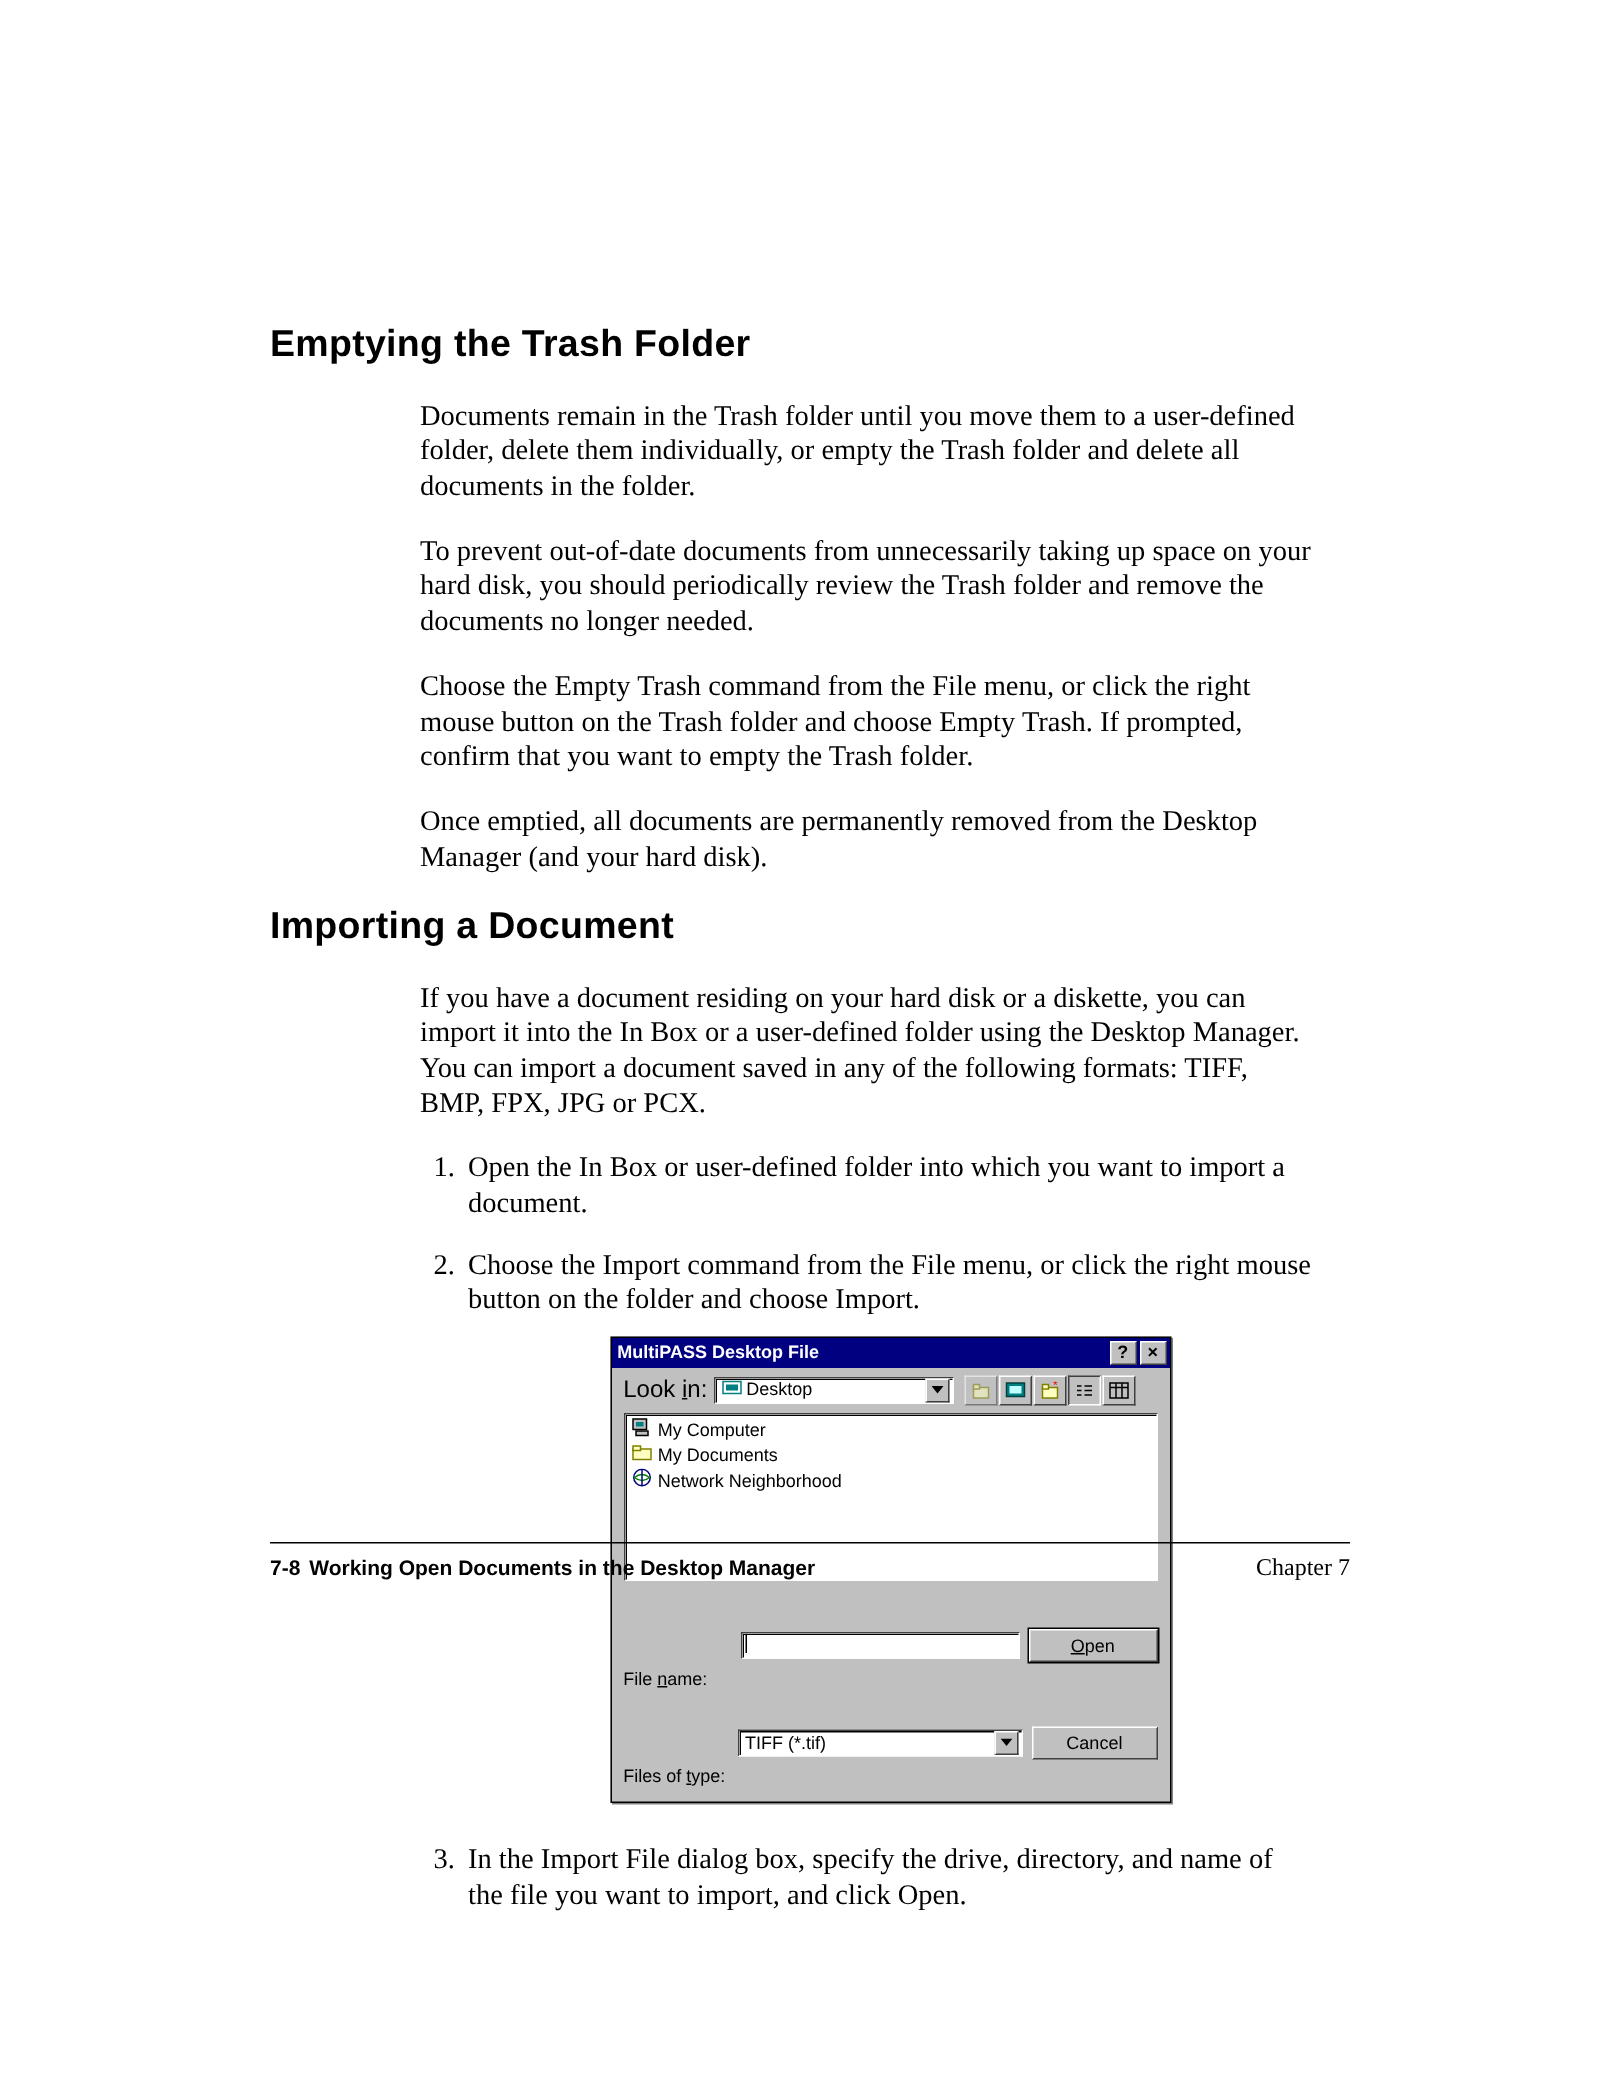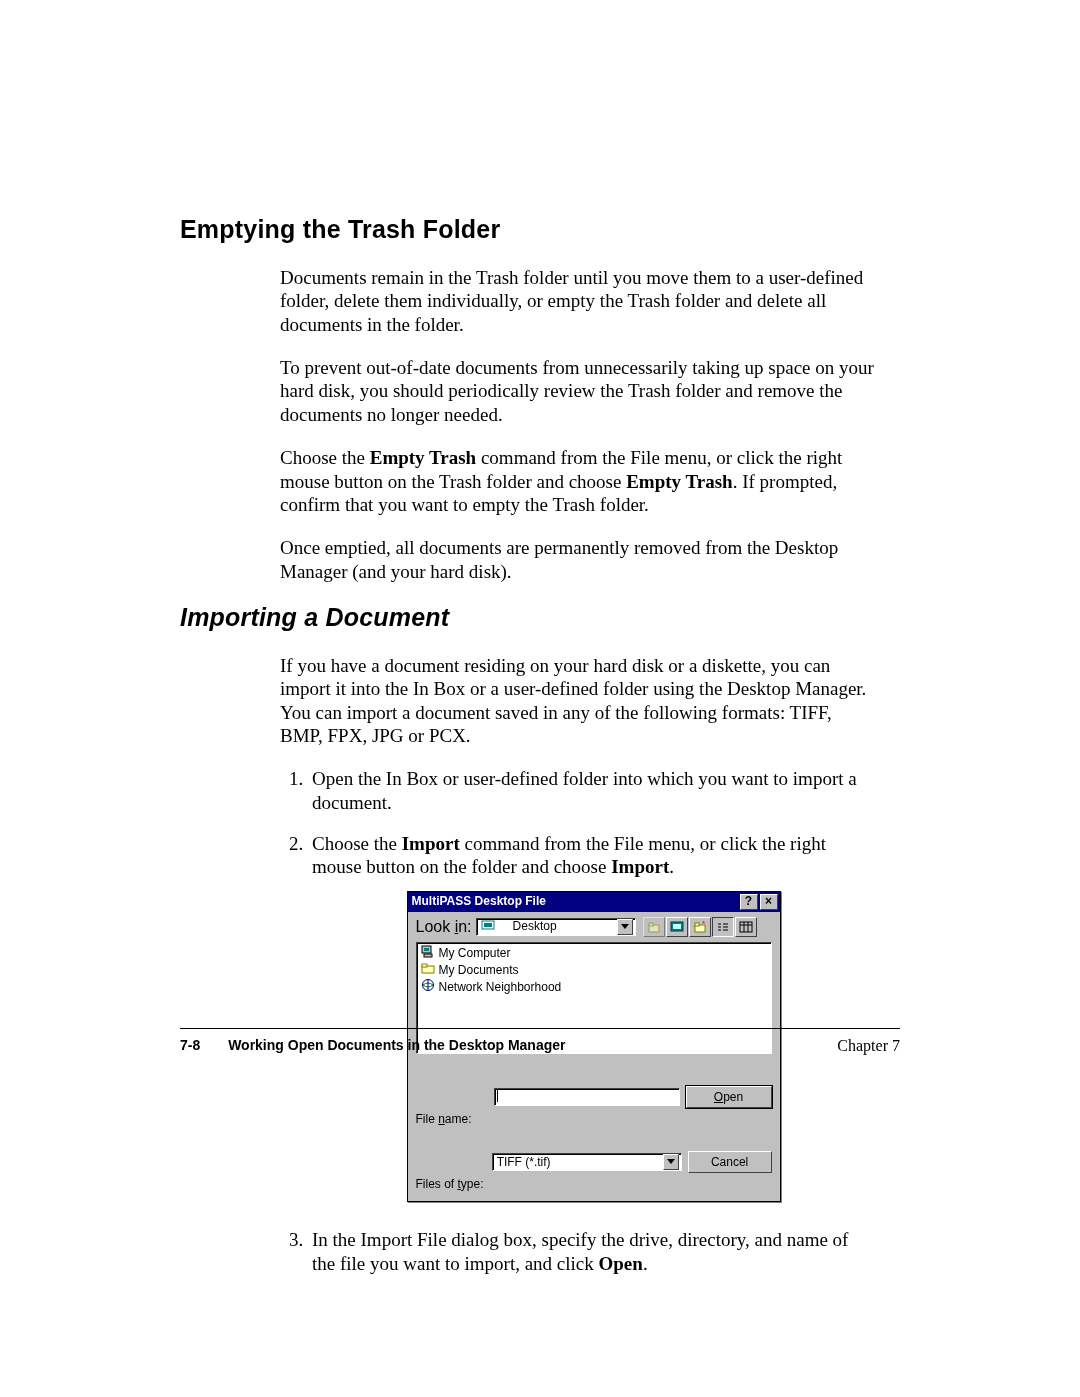--- a/index.html
+++ b/index.html
@@ -24,21 +24,21 @@
     margin: 0 0 22px 0;
     letter-spacing: 0.2px;
   }
   .body-block {
     margin-left: 100px;
     width: 595px;
     font-size: 19px;
     line-height: 1.23;
   }
   .para { margin: 0 0 20px 0; }
-  .bold { font-weight: bold; }
+  .bold { font-weight: normal; }
   ol.steps {
     margin: 0 0 20px 0;
     padding-left: 28px;
   }
   ol.steps li {
     margin-bottom: 18px;
     padding-left: 4px;
   }
 
   
@@ -102,21 +102,21 @@
     box-shadow: inset 1px 1px 0 #000;
     height: 18px;
     box-sizing: border-box;
     display: flex;
     align-items: center;
     font-size: 12px;
     padding: 0 2px;
   }
   .combo { width: 160px; }
   .typefield { width: 195px; align-items: flex-end; }
-  .combo .combo-text, .typefield .combo-text { flex: 1; padding-left: 2px; display:flex; align-items:center; gap:18px;}
+  .combo .combo-text, .typefield .combo-text { flex: 1; padding-left: 2px; display:flex; align-items:center; gap:3px;}
   .drop-btn {
     width: 16px; height: 16px;
     background: #c0c0c0;
     border: 1px solid #fff;
     border-right-color: #404040;
     border-bottom-color: #404040;
     display: flex; align-items: center; justify-content: center;
     box-sizing: border-box;
   }
   .drop-btn svg { display:block; }
@@ -188,21 +188,21 @@
   .footer-line {
     display: flex;
     justify-content: space-between;
     font-size: 15px;
   }
   .footer-left {
     font-family: Arial, Helvetica, sans-serif;
     font-weight: bold;
     font-size: 14px;
   }
-  .footer-left .pageno { margin-right: 24px; }
+  .footer-left .pageno { margin-right: 2px; }
   .footer-right {
     font-family: Georgia, "Times New Roman", serif;
     font-size: 16px;
   }
 
   .ico { display: inline-block; }
 
   .caret { position: relative; top: -1px; }
   .caret::after { content: ""; display:block; width:1px; height:12px; background:#000; }
 </style>
@@ -215,21 +215,21 @@
 
   <div class="body-block">
     <p class="para">Documents remain in the Trash folder until you move them to a user-defined folder, delete them individually, or empty the Trash folder and delete all documents in the folder.</p>
     <p class="para">To prevent out-of-date documents from unnecessarily taking up space on your hard disk, you should periodically review the Trash folder and remove the documents no longer needed.</p>
     <p class="para">
       <span>Choose the </span><span class="bold">Empty Trash</span><span> command from the File menu, or click the right mouse button on the Trash folder and choose </span><span class="bold">Empty Trash</span><span>. If prompted, confirm that you want to empty the Trash folder.</span>
     </p>
     <p class="para">Once emptied, all documents are permanently removed from the Desktop Manager (and your hard disk).</p>
   </div>
 
-  <h2 class="heading" style="margin-top:8px;font-style:italic;">Importing a Document</h2>
+  <h2 class="heading" style="margin-top:8px;">Importing a Document</h2>
 
   <div class="body-block">
     <p class="para">If you have a document residing on your hard disk or a diskette, you can import it into the In Box or a user-defined folder using the Desktop Manager. You can import a document saved in any of the following formats: TIFF, BMP, FPX, JPG or PCX.</p>
 
     <ol class="steps">
       <li>Open the In Box or user-defined folder into which you want to import a document.</li>
       <li>
         <span>Choose the </span><span class="bold">Import</span><span> command from the File menu, or click the right mouse button on the folder and choose </span><span class="bold">Import</span><span>.</span>
 
         <div class="dialog-wrap">

